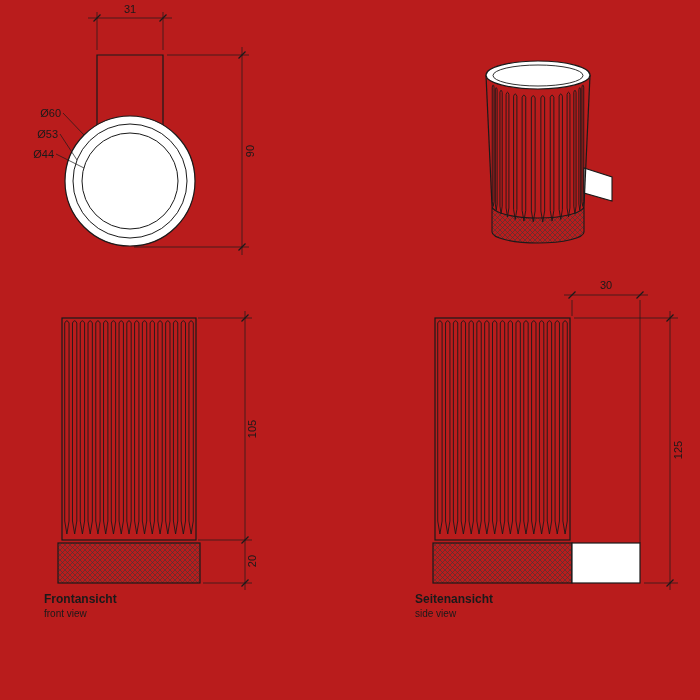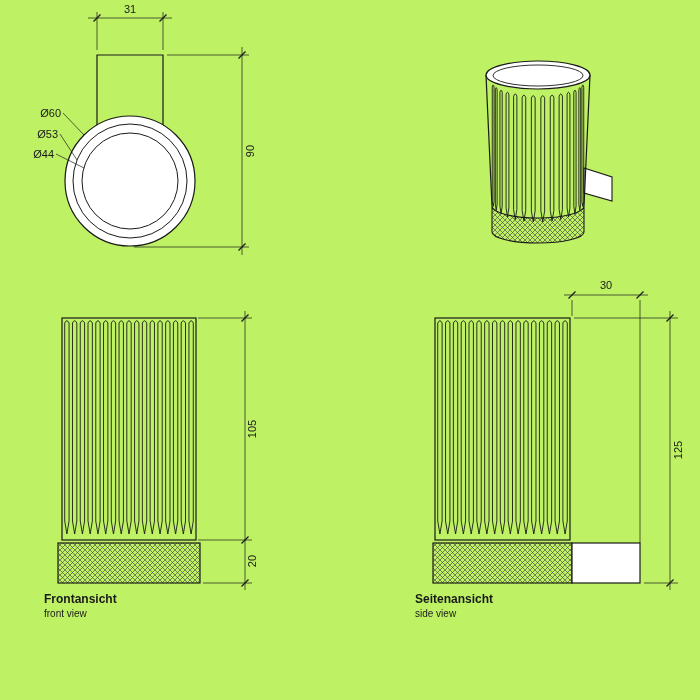--- a/index.html
+++ b/index.html
@@ -1,16 +1,16 @@
 <!DOCTYPE html>
 <html><head>
 <meta charset="utf-8">
 <style>
   html,body{margin:0;padding:0;background:#ffffff;}
-  .stage{position:relative;width:700px;height:700px;background:#bef264;font-family:"Liberation Sans",sans-serif;overflow:hidden;}
+  .stage{position:relative;width:700px;height:700px;background:#b91c1c;font-family:"Liberation Sans",sans-serif;overflow:hidden;}
   svg text{font-family:"Liberation Sans",sans-serif;fill:#1a1a1a;}
   .dim{font-size:11px;}
   .title{font-size:12px;font-weight:bold;}
   .subtitle{font-size:10px;}
   .outline{stroke:#1a1a1a;stroke-width:1.2;fill:none;}
   .thin{stroke:#1a1a1a;stroke-width:0.7;fill:none;}
   .tick{stroke:#1a1a1a;stroke-width:1.2;}
 </style>
 </head>
 <body>

